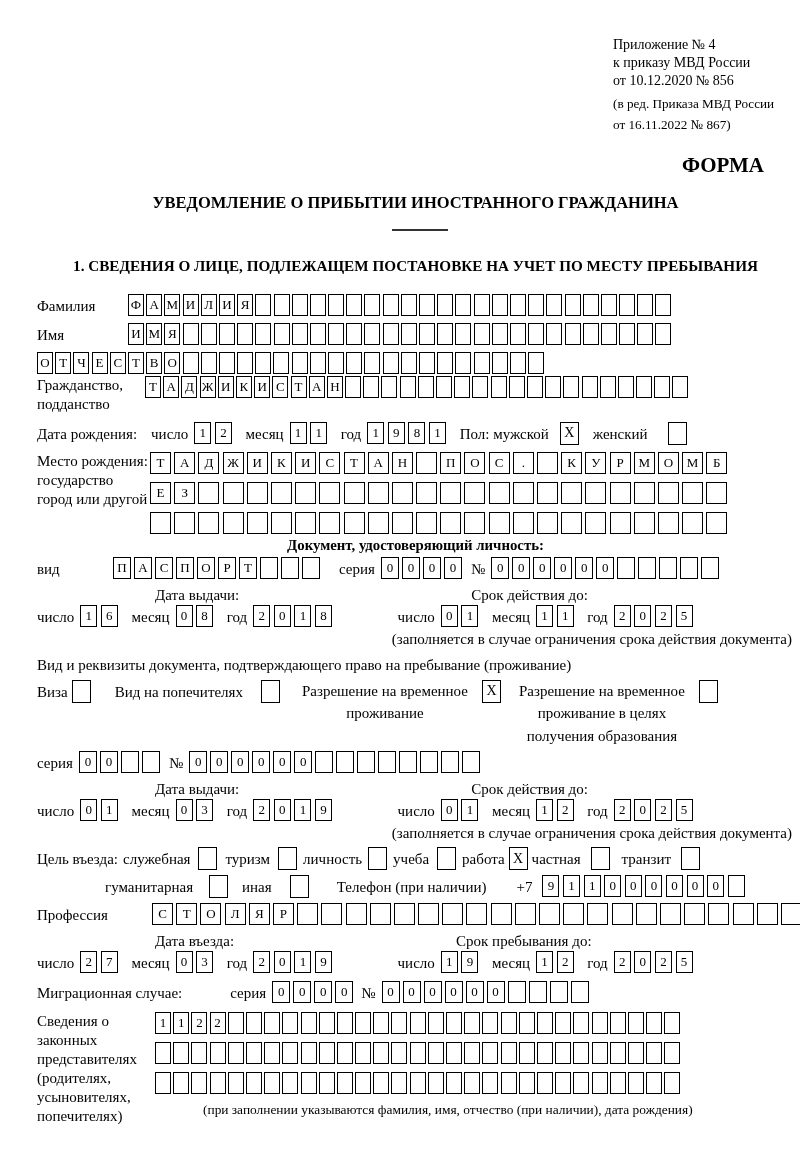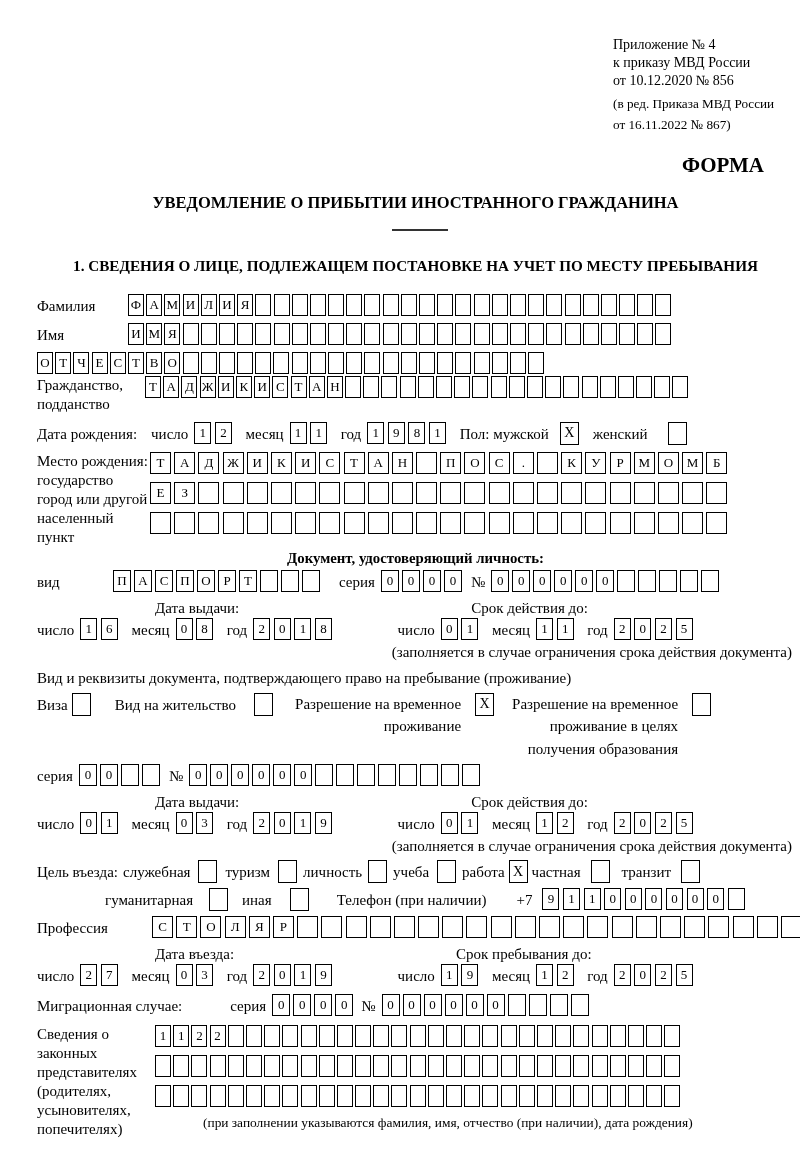--- a/index.html
+++ b/index.html
@@ -20,21 +20,21 @@
   .wide .cell{width:21px;margin-right:3.2px}
   .mcell .cell{width:18px;margin-right:3px}
   .dcell .cell{width:17px;margin-right:3.6px}
   .cb .cell{width:19px;height:23px;margin-right:0;font-size:14px}
   .stack .cells{margin-top:0}
   .stack .cells + .cells{margin-top:8px}
   .note{ text-align:right;font-size:15px;margin-top:1px;padding-right:2px;line-height:1.2}
   .dlabels{display:flex;margin-top:5px;line-height:18px}
   .dates .lbl{margin-right:6px}
   .g{margin-left:10px}
-  .plabel{text-align:right;line-height:1.5;flex:0 0 auto}
+  .plabel{text-align:center;line-height:1.5;flex:0 0 auto}
   .cnote{font-size:13.4px;margin-top:8px;margin-left:48px;line-height:1.2}
 </style>
 </head>
 <body>
 
 <div class="page">
 
   <div class="hdr">
     <div>Приложение № 4</div>
     <div>к приказу МВД России</div>
@@ -223,21 +223,20 @@
     <span class="cells cb" style="margin-left:14px">
         <span class="cell"></span>
       </span>
   </div>
 
   <div class="row" style="margin-top:6px">
     <span class="lbl2" style="width:113px">
       <div>Место рождения:</div>
       <div>государство</div>
       <div>город или другой</div>
-      <div>населенный пункт</div>
     </span>
     <span class="stack">
       <span class="cells wide">
           <span class="cell">Т</span>
           <span class="cell">А</span>
           <span class="cell">Д</span>
           <span class="cell">Ж</span>
           <span class="cell">И</span>
           <span class="cell">К</span>
           <span class="cell">И</span>
@@ -399,21 +398,21 @@
 
   <div style="margin-top:6px;line-height:1.55">
     <div>Вид и реквизиты документа, подтверждающего право на пребывание (проживание)</div>
   </div>
 
   <div class="row" style="margin-top:3px">
     <span class="lbl">Виза</span>
     <span class="cells cb" style="margin-left:4px">
         <span class="cell"></span>
       </span>
-    <span class="lbl" style="margin-left:24px">Вид на жительство</span>
+    <span class="lbl" style="margin-left:24px">Вид на попечителях</span>
     <span class="cells cb" style="margin-left:18px">
         <span class="cell"></span>
       </span>
     <span class="plabel" style="margin-left:22px">
       <div>Разрешение на временное</div>
       <div>проживание</div>
     </span>
     <span class="cells cb" style="margin-left:14px">
         <span class="cell">X</span>
       </span>

